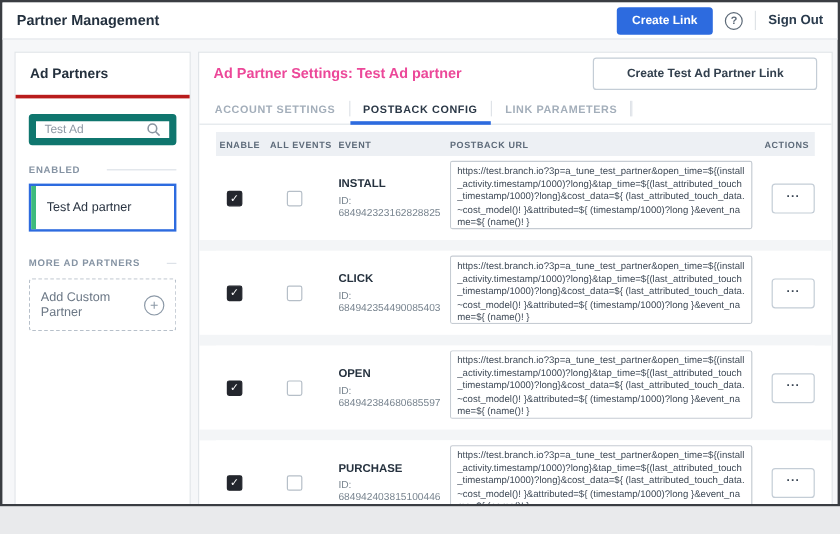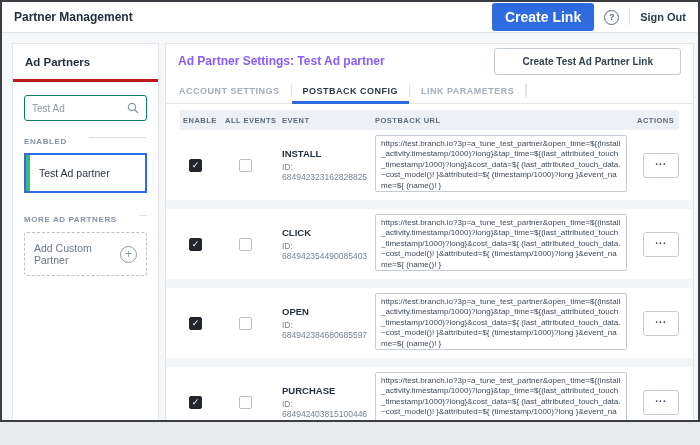--- a/index.html
+++ b/index.html
@@ -10,21 +10,21 @@
   }
   
   .topbar {
     position:absolute; left:0; top:0; right:0; height:31px; background:#fff;
     border-bottom:1px solid #e2e5e9; display:flex; align-items:center;
     padding:0 12px; justify-content:space-between;
   }
   .topbar-title { font-size:12px; font-weight:bold; color:#23303e; }
   .topbar-right { display:flex; align-items:center; gap:10px; }
   .btn-primary {
-    background:#2d6bdf; color:#fff; font-size:14px; font-weight:bold;
+    background:#2d6bdf; color:#fff; font-size:10px; font-weight:bold;
     border:none; border-radius:3px; padding:6px 13px; cursor:pointer;
     font-family:inherit;
   }
   .help-circle {
     width:15px; height:15px; border:1.5px solid #5c6977; border-radius:50%;
     color:#5c6977; font-size:9px; font-weight:bold; display:flex;
     align-items:center; justify-content:center; cursor:pointer;
   }
   .vdiv { width:1px; height:16px; background:#dfe3e7; }
   .signout { font-size:11px; font-weight:bold; color:#2a3b4d; cursor:pointer; }
@@ -32,28 +32,28 @@
   
   .sidebar {
     position:absolute; left:10px; top:41px; width:147px; height:392px;
     background:#fff; border:1px solid #e1e5e9;
   }
   .sidebar-head {
     padding:12px 12px 11px; font-size:11.5px; font-weight:bold; color:#24303d;
     border-bottom:3px solid #b91c1c;
   }
   .search-wrap {
-    margin:13px 11px 0; height:26px; border:1px solid #0f766e; border-radius:3px;
+    margin:13px 11px 0; height:26px; border:6px solid #0f766e; border-radius:3px;
     display:flex; align-items:center; padding:0 7px; background:#fff;
   }
   .search-wrap input {
     border:none; outline:none; flex:1; font-size:10px; color:#8e99a5;
     font-family:inherit; min-width:0; background:transparent;
   }
-  .section-label-row { display:flex; margin:16px 11px 7px;gap:15px; }
+  .section-label-row { display:flex; align-items:center; margin:16px 11px 7px;gap:15px; }
   .section-label {
     font-size:8px; font-weight:bold; color:#8593a3; letter-spacing:.6px;
     white-space:nowrap;
   }
   .section-line { flex:1; height:1px; background:#dde2e8; margin-left:7px; }
   .partner-item {
     margin:0 11px; border:2px solid #2d6bdf; background:#fff; position:relative;
     padding:12px 8px 12px 13px; font-size:10.5px; color:#2a3442; cursor:pointer;
   }
   .partner-item .green-bar {
@@ -72,21 +72,21 @@
 
   
   .main {
     position:absolute; left:163px; top:41px; width:529px; height:392px;
     background:#fff; border:1px solid #e1e5e9; overflow:hidden;
   }
   .main-titlebar {
     height:34px; display:flex; align-items:center; justify-content:space-between;
     padding:0 12px;
   }
-  .main-title { font-size:12px; font-weight:bold; color:#8b5cf6; }
+  .main-title { font-size:12px; font-weight:bold; color:#ec4899; }
   .btn-outline {
     background:#fff; border:1px solid #c4cdd6; border-radius:3px; cursor:pointer;
     font-size:10px; font-weight:bold; color:#33404e; padding:7px 27px;
     font-family:inherit;
   }
   .tabs {
     display:flex; align-items:stretch; border-bottom:1px solid #e2e6ea;
     height:26px; padding-left:2px;
   }
   .tab {

